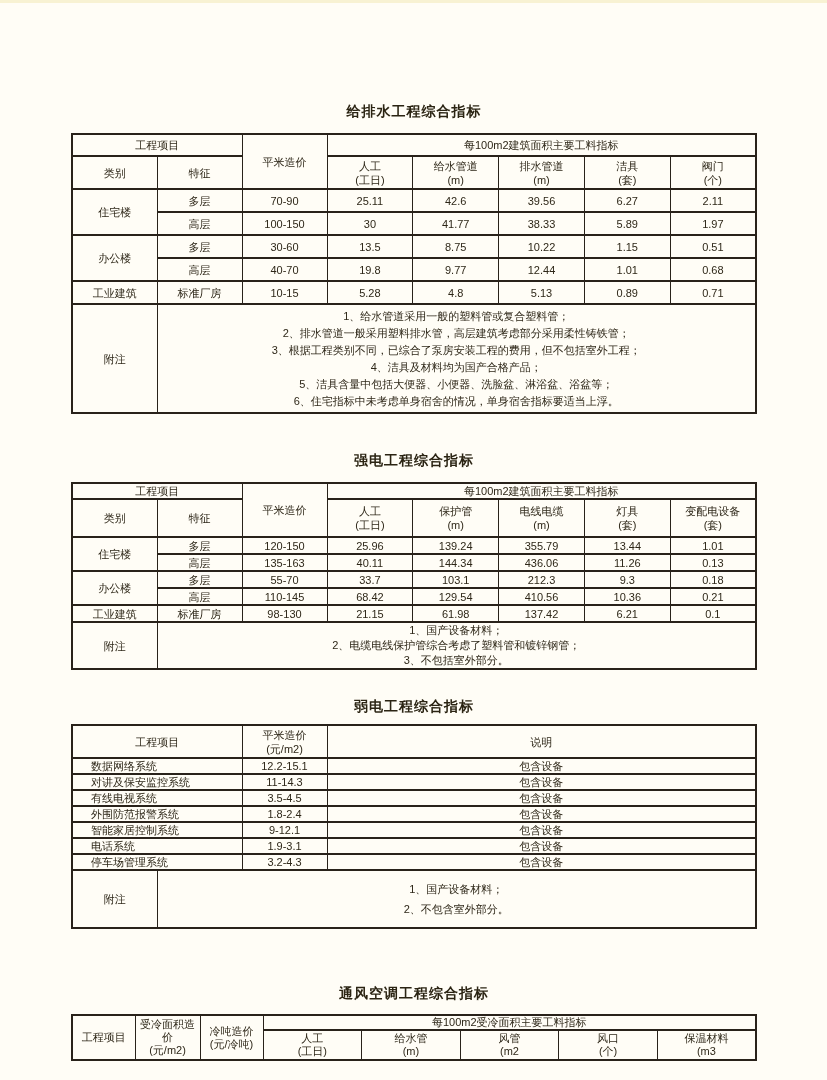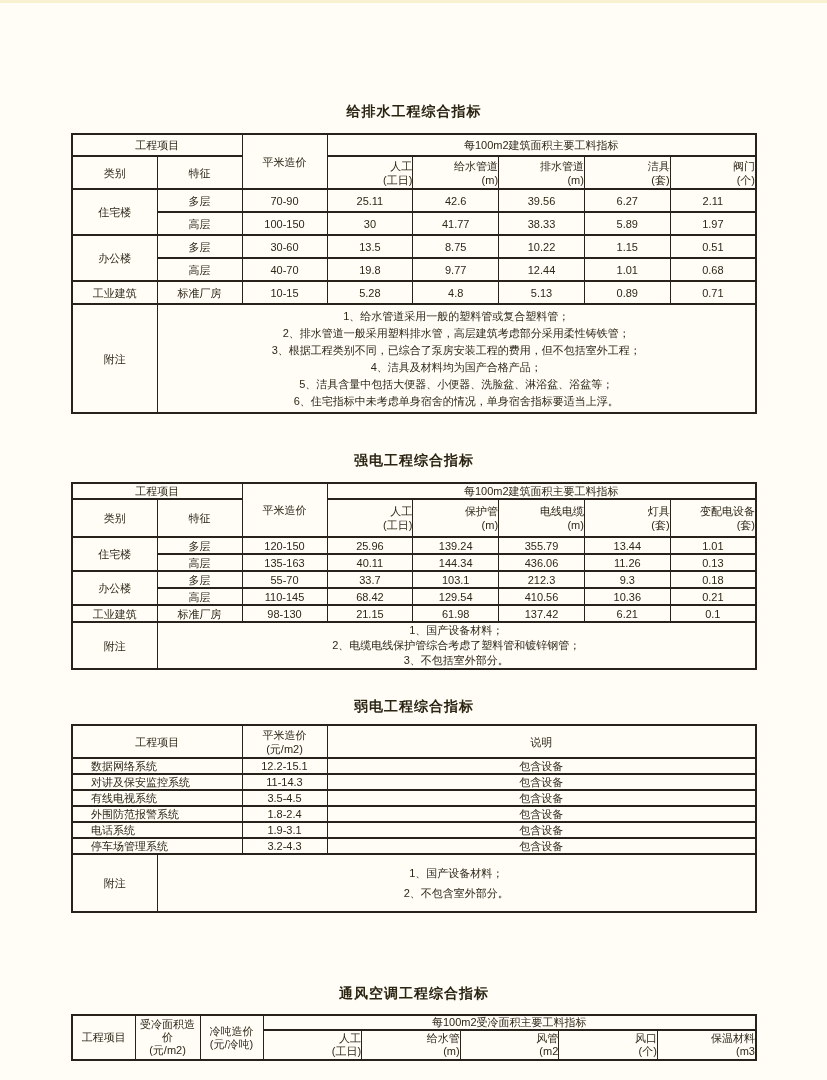--- a/index.html
+++ b/index.html
@@ -24,21 +24,21 @@
   }
   #t1{top:133px;} #t2{top:482px;} #t3{top:724px;} #t4{top:1014px;}
 
   table.grid td{
     border:1px solid #29221a;
     border-top-width:2px;border-bottom-width:2px;
     text-align:center;vertical-align:middle;
     padding:0;line-height:14px;
     overflow:hidden;
   }
-  .metric-head div{line-height:14px;text-align:right;}
+  .metric-head div{line-height:14px;}
 
   
   #t1 tr.h1{height:22px;}  #t1 tr.h2{height:33px;}  #t1 tr.dr{height:23px;}  #t1 tr.notes-row{height:109px;}
   #t2 tr.h1{height:16px;}  #t2 tr.h2{height:38px;}  #t2 tr.dr{height:17px;}  #t2 tr.notes-row{height:46px;}
   #t3 tr.h{height:33px;}   #t3 tr.dr{height:16px;}  #t3 tr.notes-row{height:58px;}
   #t4 tr.h1{height:15px;}  #t4 tr.h2{height:30px;}
   #t4 td{line-height:13px;}
   #t4 .metric-head div{line-height:13px;}
 
   
@@ -299,20 +299,25 @@
           <td class="desc-cell">包含设备</td>
         </tr>
         <tr class="dr">
           <td class="name-cell" colspan="2">有线电视系统</td>
           <td class="price-cell">3.5-4.5</td>
           <td class="desc-cell">包含设备</td>
         </tr>
         <tr class="dr">
           <td class="name-cell" colspan="2">外围防范报警系统</td>
           <td class="price-cell">1.8-2.4</td>
+          <td class="desc-cell">包含设备</td>
+        </tr>
+        <tr class="dr">
+          <td class="name-cell" colspan="2">智能家居控制系统</td>
+          <td class="price-cell">9-12.1</td>
           <td class="desc-cell">包含设备</td>
         </tr>
         <tr class="dr">
           <td class="name-cell" colspan="2">电话系统</td>
           <td class="price-cell">1.9-3.1</td>
           <td class="desc-cell">包含设备</td>
         </tr>
         <tr class="dr">
           <td class="name-cell" colspan="2">停车场管理系统</td>
           <td class="price-cell">3.2-4.3</td>

